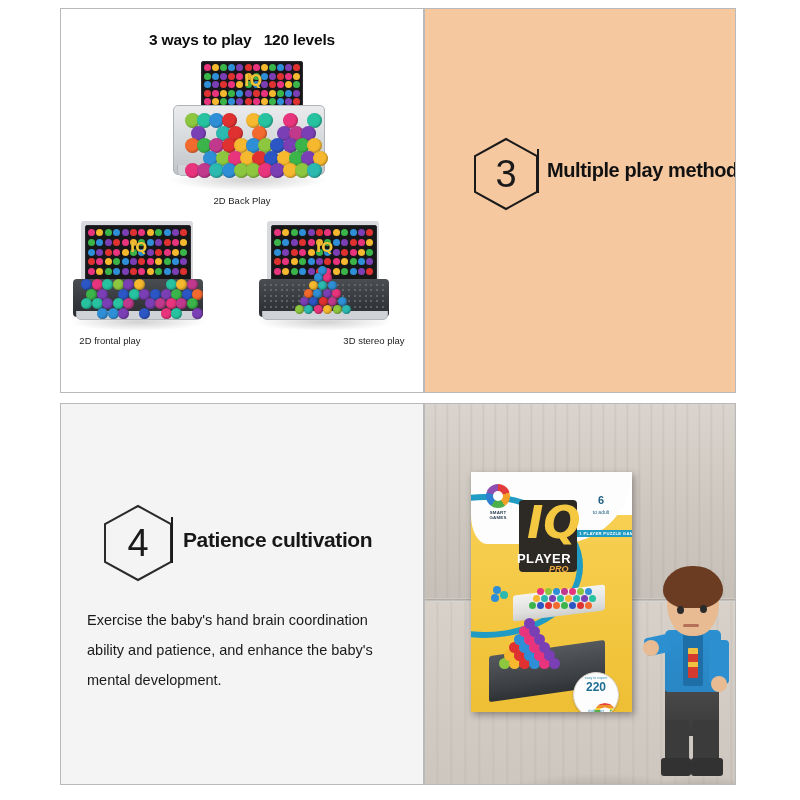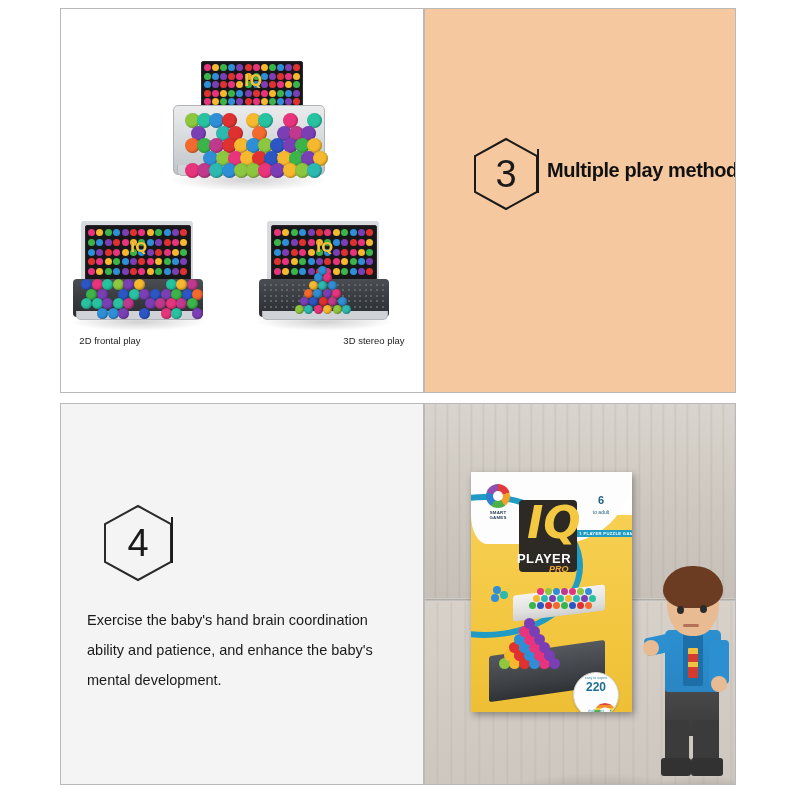--- a/index.html
+++ b/index.html
@@ -350,20 +350,21 @@
     background-image: radial-gradient(circle at 33% 27%, rgba(255,255,255,.8) 0%, rgba(255,255,255,0) 52%);
   }
 </style>
 </head>
 <body>
 
 <div id="page">
 
   <div class="panel row-top col-left frame-outline" id="panel-collage">
 
+    <div class="collage-title">3 ways to play   120 levels</div>
 
     <div class="device" style="left:112px; top:52px; width:150px; height:125px;">
 
       <div class="lid" style="left:28px; top:0px; width:100px; height:47px;">
         <div id="lidbeads-1">
             <div class="lid-bead" style="left: 2px; top: 2px; width: 7px; height: 7px; background: rgb(232, 52, 124);"></div>
             <div class="lid-bead" style="left: 10.1px; top: 2px; width: 7px; height: 7px; background: rgb(245, 184, 46);"></div>
             <div class="lid-bead" style="left: 18.2px; top: 2px; width: 7px; height: 7px; background: rgb(59, 181, 74);"></div>
             <div class="lid-bead" style="left: 26.3px; top: 2px; width: 7px; height: 7px; background: rgb(47, 143, 214);"></div>
             <div class="lid-bead" style="left: 34.4px; top: 2px; width: 7px; height: 7px; background: rgb(123, 63, 181);"></div>
@@ -475,20 +476,21 @@
           <div class="bead" style="left: 60.8px; top: 102px; width: 15px; height: 15px; background: rgb(141, 198, 63);"></div>
           <div class="bead" style="left: 73px; top: 102px; width: 15px; height: 15px; background: rgb(141, 198, 63);"></div>
           <div class="bead" style="left: 85.2px; top: 102px; width: 15px; height: 15px; background: rgb(232, 52, 124);"></div>
           <div class="bead" style="left: 97.4px; top: 102px; width: 15px; height: 15px; background: rgb(123, 63, 181);"></div>
           <div class="bead" style="left: 109.6px; top: 102px; width: 15px; height: 15px; background: rgb(245, 184, 46);"></div>
           <div class="bead" style="left: 121.8px; top: 102px; width: 15px; height: 15px; background: rgb(141, 198, 63);"></div>
           <div class="bead" style="left: 134px; top: 102px; width: 15px; height: 15px; background: rgb(43, 185, 176);"></div>
         </div>
     </div>
 
+    <div class="caption" style="top:186px;">2D Back Play</div>
 
     <div class="device" style="left:12px; top:212px; width:130px; height:110px;">
       <div class="lid-frame" style="left:8px; top:0px; width:112px; height:62px;"></div>
       <div class="lid" style="left:12px; top:4px; width:104px; height:54px;">
         <div id="lidbeads-2">
             <div class="lid-bead" style="left: 2px; top: 3px; width: 7px; height: 7px; background: rgb(232, 52, 124);"></div>
             <div class="lid-bead" style="left: 10.4px; top: 3px; width: 7px; height: 7px; background: rgb(245, 184, 46);"></div>
             <div class="lid-bead" style="left: 18.8px; top: 3px; width: 7px; height: 7px; background: rgb(59, 181, 74);"></div>
             <div class="lid-bead" style="left: 27.2px; top: 3px; width: 7px; height: 7px; background: rgb(47, 143, 214);"></div>
             <div class="lid-bead" style="left: 35.6px; top: 3px; width: 7px; height: 7px; background: rgb(123, 63, 181);"></div>
@@ -845,20 +847,21 @@
   <div class="panel row-bot col-left frame-outline" id="panel-info-4">
 
     <div class="hexwrap" style="left:42px; top:100px; width:70px; height:78px;">
       <svg class="hex-svg" width="70" height="78" viewBox="0 0 70 78">
         <polygon points="35,2 68,20 68,58 35,76 2,58 2,20" fill="none" stroke="#2a2a2a" stroke-width="2"></polygon>
       </svg>
       <div class="hex-num">4</div>
     </div>
     <div class="hex-bar" style="left:110px; top:113px; height:46px;"></div>
 
+    <div class="head-title" style="left:122px; top:124px;">Patience cultivation</div>
 
     <div class="body-line" style="left:26px; top:238px;">ability and patience, and enhance the baby's</div>
     <div class="body-line" style="left:26px; top:208px;">Exercise the baby's hand brain coordination</div>
     <div class="body-line" style="left:26px; top:268px;">mental development.</div>
   </div>
 
   <div class="panel row-bot col-right frame-outline" id="panel-photo">
 
     <div class="wall"></div>
     <div class="wall-seam" style="top:195px;"></div>

